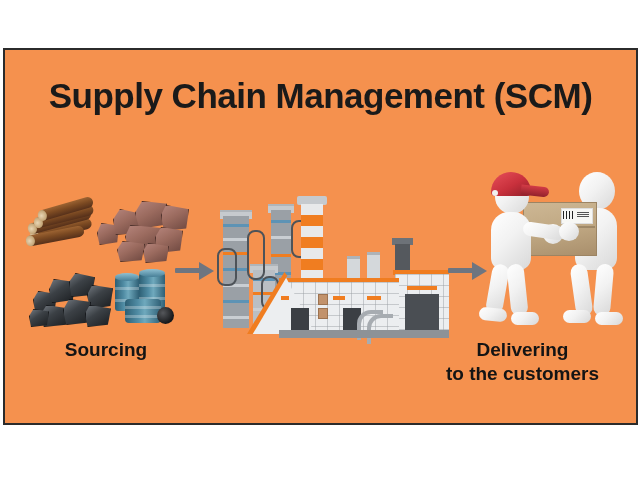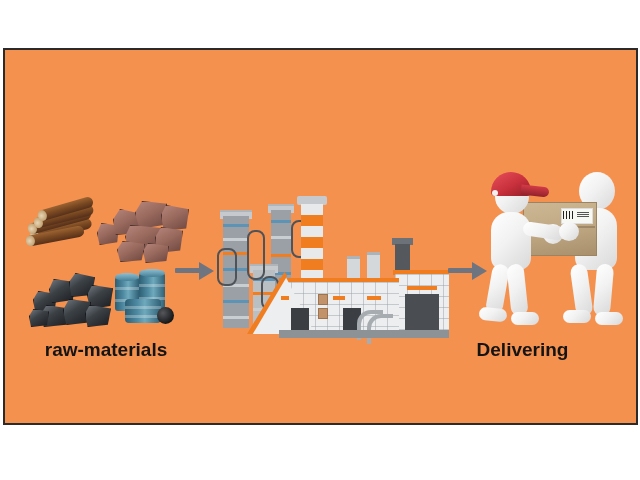--- a/index.html
+++ b/index.html
@@ -437,20 +437,21 @@
     background: repeating-linear-gradient(180deg, #555 0 1px, transparent 1px 2px);
   }
 </style>
 </head>
 <body>
 
 <div id="stage">
 
   <div id="slide">
 
+    <div id="title">Supply Chain Management (SCM)</div>
 
     <div id="raw-materials">
 
       <div id="logs">
         <div class="log" id="log1"></div>
         <div class="log" id="log5"></div>
         <div class="log" id="log2"></div>
         <div class="log" id="log3"></div>
         <div class="log" id="log4"></div>
       </div>
@@ -490,21 +491,21 @@
         </div>
         <div class="barrel" id="b3">
           <div class="rim" style="top:7px"></div>
           <div class="rim" style="top:16px"></div>
         </div>
         <div id="b3-cap"></div>
       </div>
     </div>
 
     <div class="stage-label" id="label-sourcing">
-      <div>raw-materials</div>
+      <div>Sourcing</div>
     </div>
 
     <div class="arrow" id="arrow-1">
       <div class="shaft"></div>
       <div class="head"></div>
     </div>
 
     <div id="factory">
       <div class="fcap" id="ftower1cap"></div>
       <div class="ftower" id="ftower1">
@@ -602,16 +603,17 @@
       <div class="fig-part" id="l-leg1"></div>
       <div class="fig-part" id="l-leg2"></div>
       <div class="fig-part" id="l-foot1"></div>
       <div class="fig-part" id="l-foot2"></div>
       <div class="fig-part" id="l-arm"></div>
       <div class="fig-part fig-round" id="l-hand"></div>
     </div>
 
     <div class="stage-label" id="label-delivering">
       <div>Delivering</div>
+      <div>to the customers</div>
     </div>
 
   </div>
 </div>
 
 </body></html>

